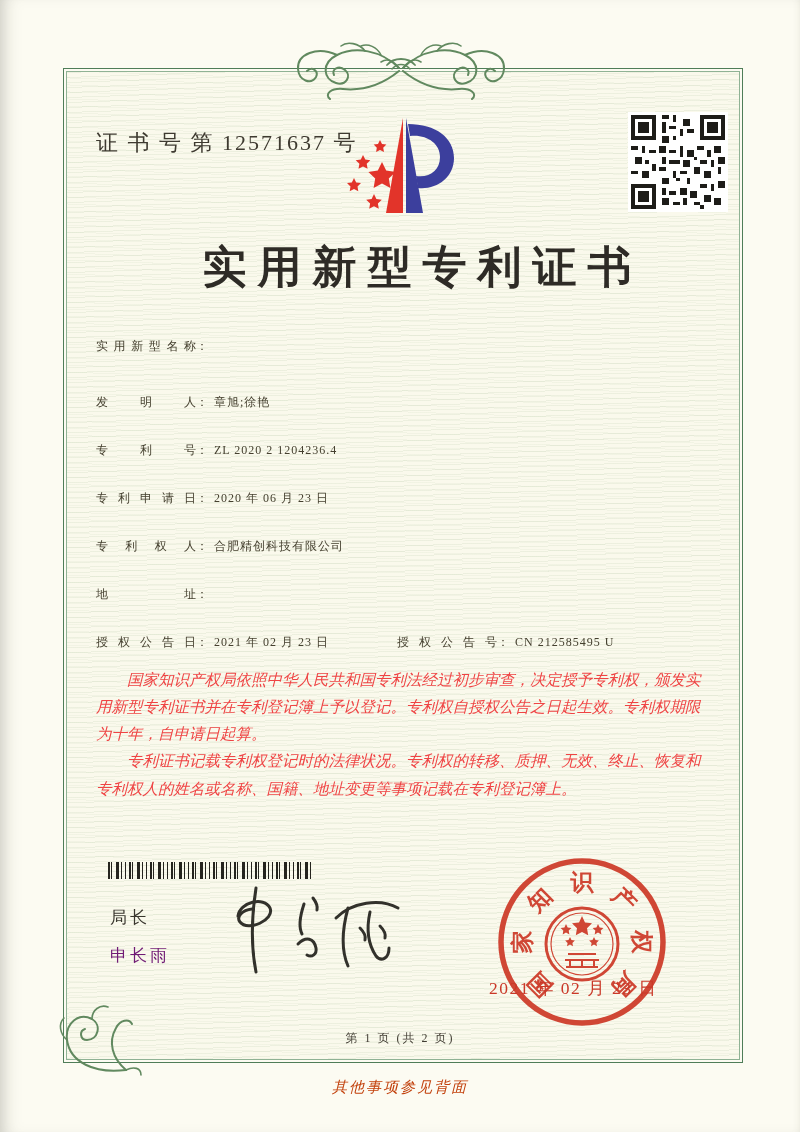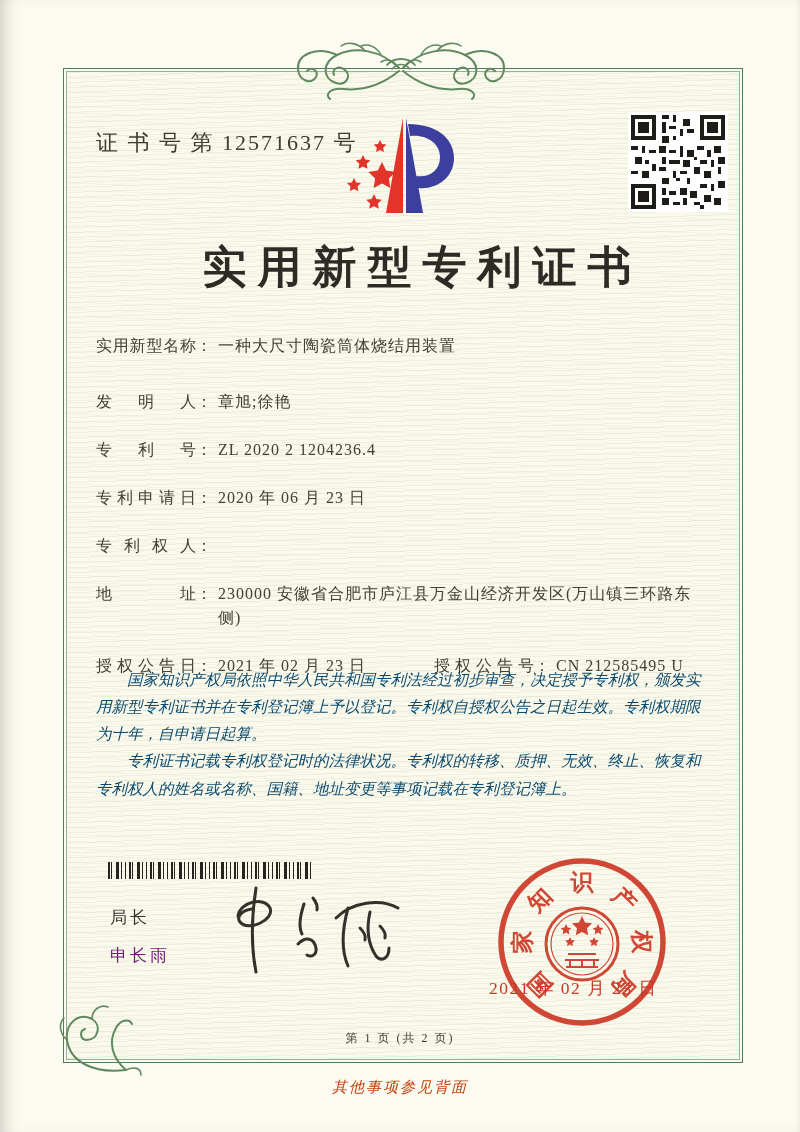--- a/index.html
+++ b/index.html
@@ -25,34 +25,34 @@
   }
   .ornament { position:absolute; color:#61895f; }
   .cert-no { position:absolute; left:96px; top:128px; font-size:22px; color:#3e3a30; letter-spacing:2px; }
   .logo { position:absolute; left:330px; top:110px; width:150px; height:118px; }
   .qr { position:absolute; left:628px; top:112px; width:100px; height:100px; }
   .title {
     position:absolute; left:17px; top:238px; width:100%;
     text-align:center; font-size:44px; font-weight:600; color:#2e2b26;
     letter-spacing:11px; text-indent:11px;
   }
-  .fields { position:absolute; left:96px; top:334px; width:616px; font-size:16px; color:#45402f; }
+  .fields { position:absolute; left:96px; top:334px; width:616px; font-size:12px; color:#45402f; }
   .frow { display:flex; line-height:24px; margin-bottom:24px; }
   .frow.first { margin-bottom:32px; }
   .frow.addr { margin-bottom:4px; }
   .flabel {
     display:inline-block; width:100px; text-align:justify; text-align-last:justify;
     -moz-text-align-last:justify; flex:0 0 100px;
   }
   .fcolon { flex:0 0 auto; padding-right:6px; }
   .fvalue { flex:1 1 auto; letter-spacing:1px; }
   .fgroup2 { display:flex; margin-left:68px; }
   .paras {
     position:absolute; left:96px; top:666px; width:616px;
-    font-size:15.5px; line-height:1.75; color:#0c4a6e;
+    font-size:15.5px; line-height:1.75; color:#ef4444;
     font-style:italic;
   }
   .paras p { text-indent:2em; }
   .barcode {
     position:absolute; left:108px; top:862px; width:204px; height:17px;
     background:repeating-linear-gradient(90deg,
       #25241e 0 2px, transparent 2px 3px,
       #25241e 3px 4px, transparent 4px 8px,
       #25241e 8px 11px, transparent 11px 13px,
       #25241e 13px 14px, transparent 14px 17px,
@@ -184,45 +184,44 @@
         <rect x="21" y="27" width="1" height="1"></rect>
     </g>
   </svg>
 
   <div class="title">实用新型专利证书</div>
 
   <div class="fields">
     <div class="frow first">
       <span class="flabel">实用新型名称</span>
         <span class="fcolon">：</span>
-      <span class="fvalue">一种大尺寸陶瓷筒体烧结用装置</span>
     </div>
     <div class="frow">
       <span class="flabel">发明人</span>
         <span class="fcolon">：</span>
       <span class="fvalue">章旭;徐艳</span>
     </div>
     <div class="frow">
       <span class="flabel">专利号</span>
         <span class="fcolon">：</span>
       <span class="fvalue">ZL 2020 2 1204236.4</span>
     </div>
     <div class="frow">
       <span class="flabel">专利申请日</span>
         <span class="fcolon">：</span>
       <span class="fvalue">2020 年 06 月 23 日</span>
     </div>
     <div class="frow">
       <span class="flabel">专利权人</span>
         <span class="fcolon">：</span>
+      <span class="fvalue">合肥精创科技有限公司</span>
     </div>
     <div class="frow addr">
       <span class="flabel">地址</span>
         <span class="fcolon">：</span>
-      <span class="fvalue">230000 安徽省合肥市庐江县万金山经济开发区(万山镇三环路东侧)</span>
     </div>
     <div class="frow" style="margin-top:24px;">
       <span class="flabel">授权公告日</span>
         <span class="fcolon">：</span>
       <span style="letter-spacing:1px;">2021 年 02 月 23 日</span>
       <span class="fgroup2">
         <span class="flabel">授权公告号</span>
           <span class="fcolon">：</span>
         <span style="letter-spacing:1px;text-align:center;">CN 212585495 U</span>
       </span>

